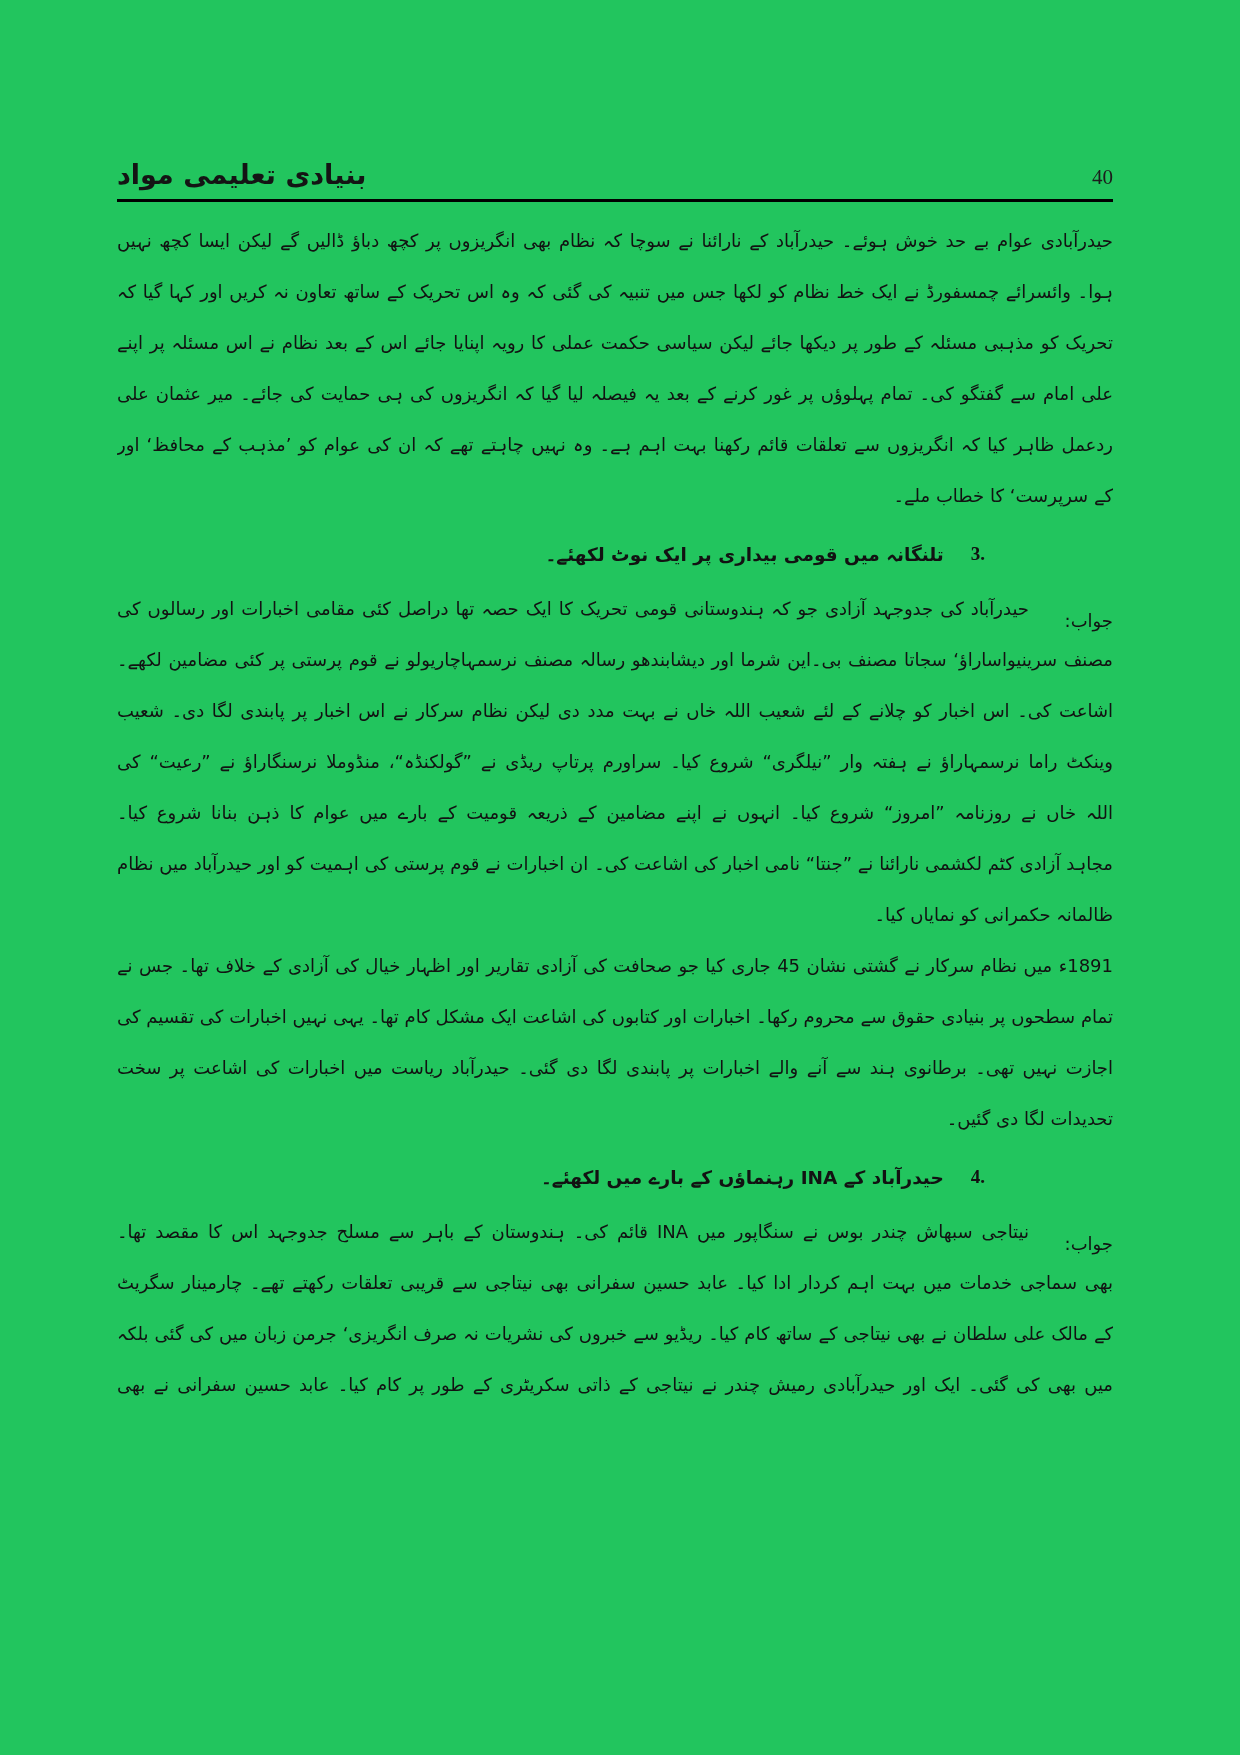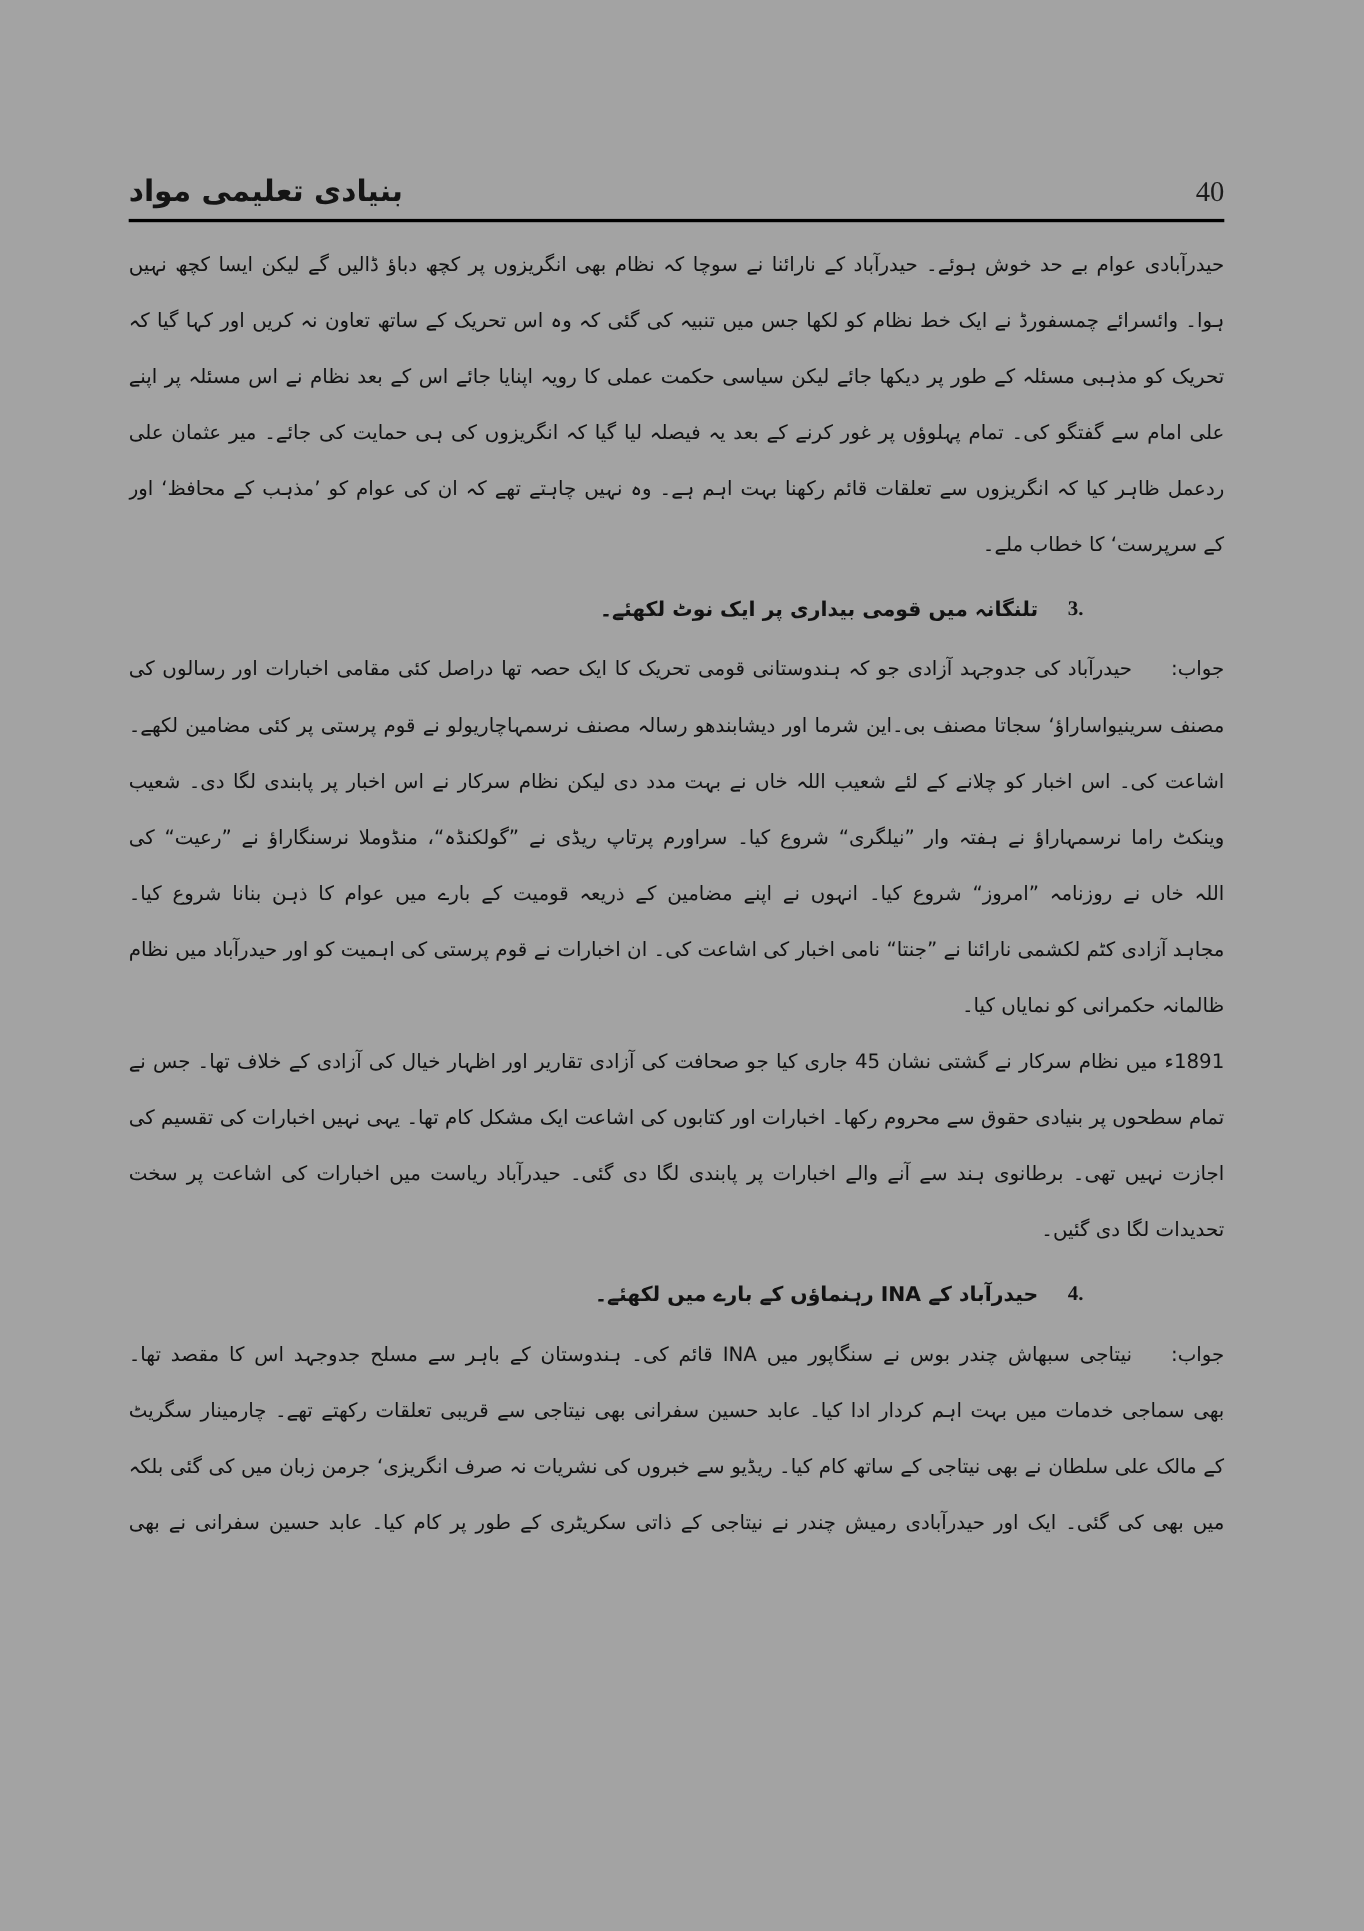--- a/index.html
+++ b/index.html
@@ -1,26 +1,26 @@
 <!DOCTYPE html>
 <html lang="ur"><head>
 <meta charset="utf-8">
 <style>
   html,body { margin:0; padding:0; }
   body { background:#e8e8e8; font-family:"DejaVu Sans", sans-serif; }
   .page {
     position:relative; width:1240px; height:1755px; margin:0 auto;
-    background:#a3a3a3; color:#141414; overflow:hidden;
+    background:#22c55e; color:#141414; overflow:hidden;
   }
   .content { position:absolute; left:117px; top:138px; width:996px; }
 
   
   .header-row { display:flex; justify-content:space-between; align-items:flex-end; height:52px; }
   .doc-title { font-size:27px; font-weight:bold; direction:rtl; letter-spacing:0; }
-  .page-number { font-family:"Liberation Serif", serif; font-size:26px; color:#1c1c1c; padding-left:28px; }
+  .page-number { font-family:"Liberation Serif", serif; font-size:21px; color:#1c1c1c; padding-left:28px; }
   .rule { height:3px; background:#000; margin-top:9px; }
 
   
   .body-text { direction:rtl; margin-top:13px; font-size:18px; color:#121212; }
   .line {
     height:51px; line-height:51px; overflow:hidden;
     text-align:justify; text-align-last:justify; -moz-text-align-last:justify;
   }
   .line.last { text-align-last:right; -moz-text-align-last:right; }
 
@@ -29,21 +29,21 @@
     display:flex; flex-direction:row; gap:27px; align-items:center;
     padding-right:128px; height:54px; margin:6px 0 2px 0;
     font-weight:bold; font-size:18.5px;
   }
   .q-num { direction:ltr; font-family:"Liberation Serif", serif; font-size:19px; font-weight:bold; }
   .q-text { white-space:nowrap; }
 
   
   .answer { position:relative; }
   .answer-label {
-    position:absolute; right:0; top:0; height:51px; line-height:51px; font-size:18px;
+    position:absolute; right:0; top:12px; height:51px; line-height:51px; font-size:18px;
   }
   .hang .line:first-child { margin-right:84px; }
 </style>
 </head>
 <body>
 
 <div class="page">
   <div class="content">
 
     <div class="header-row">

